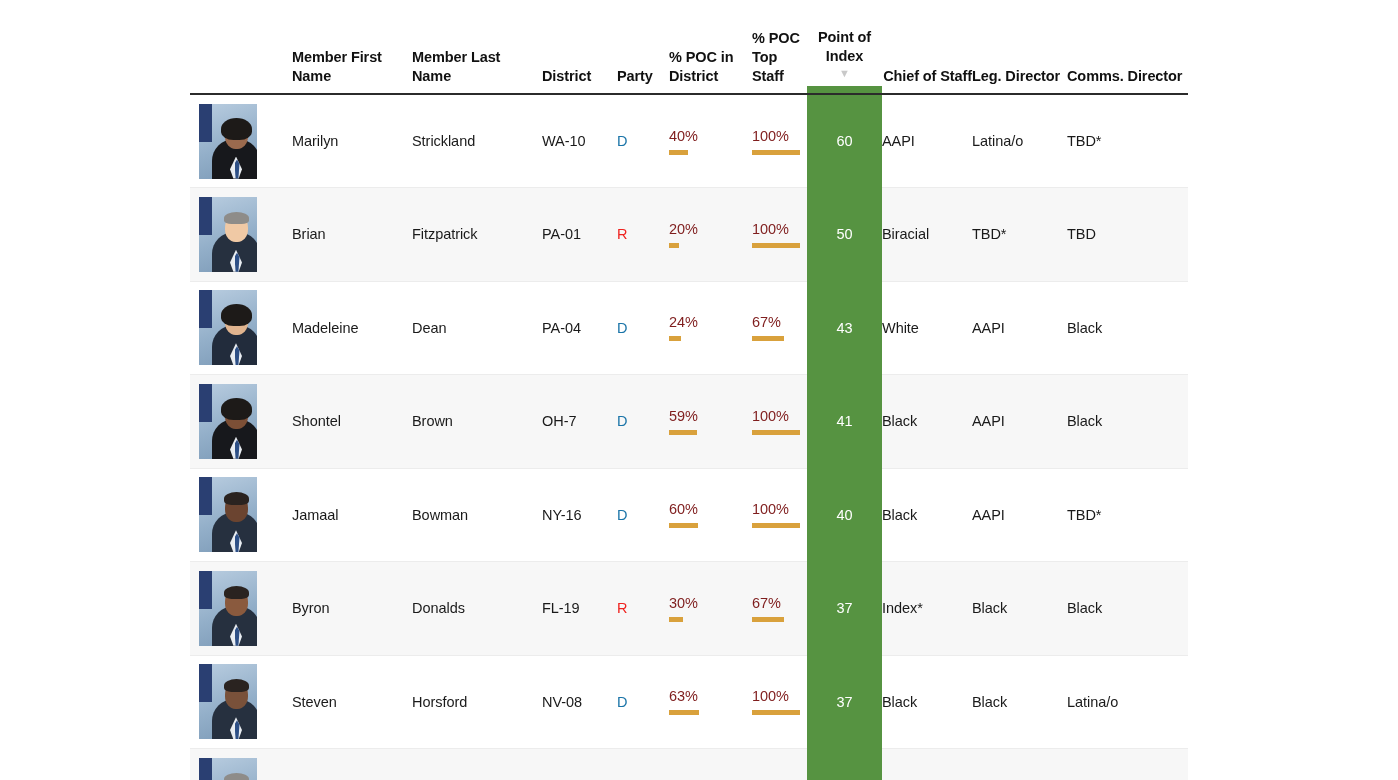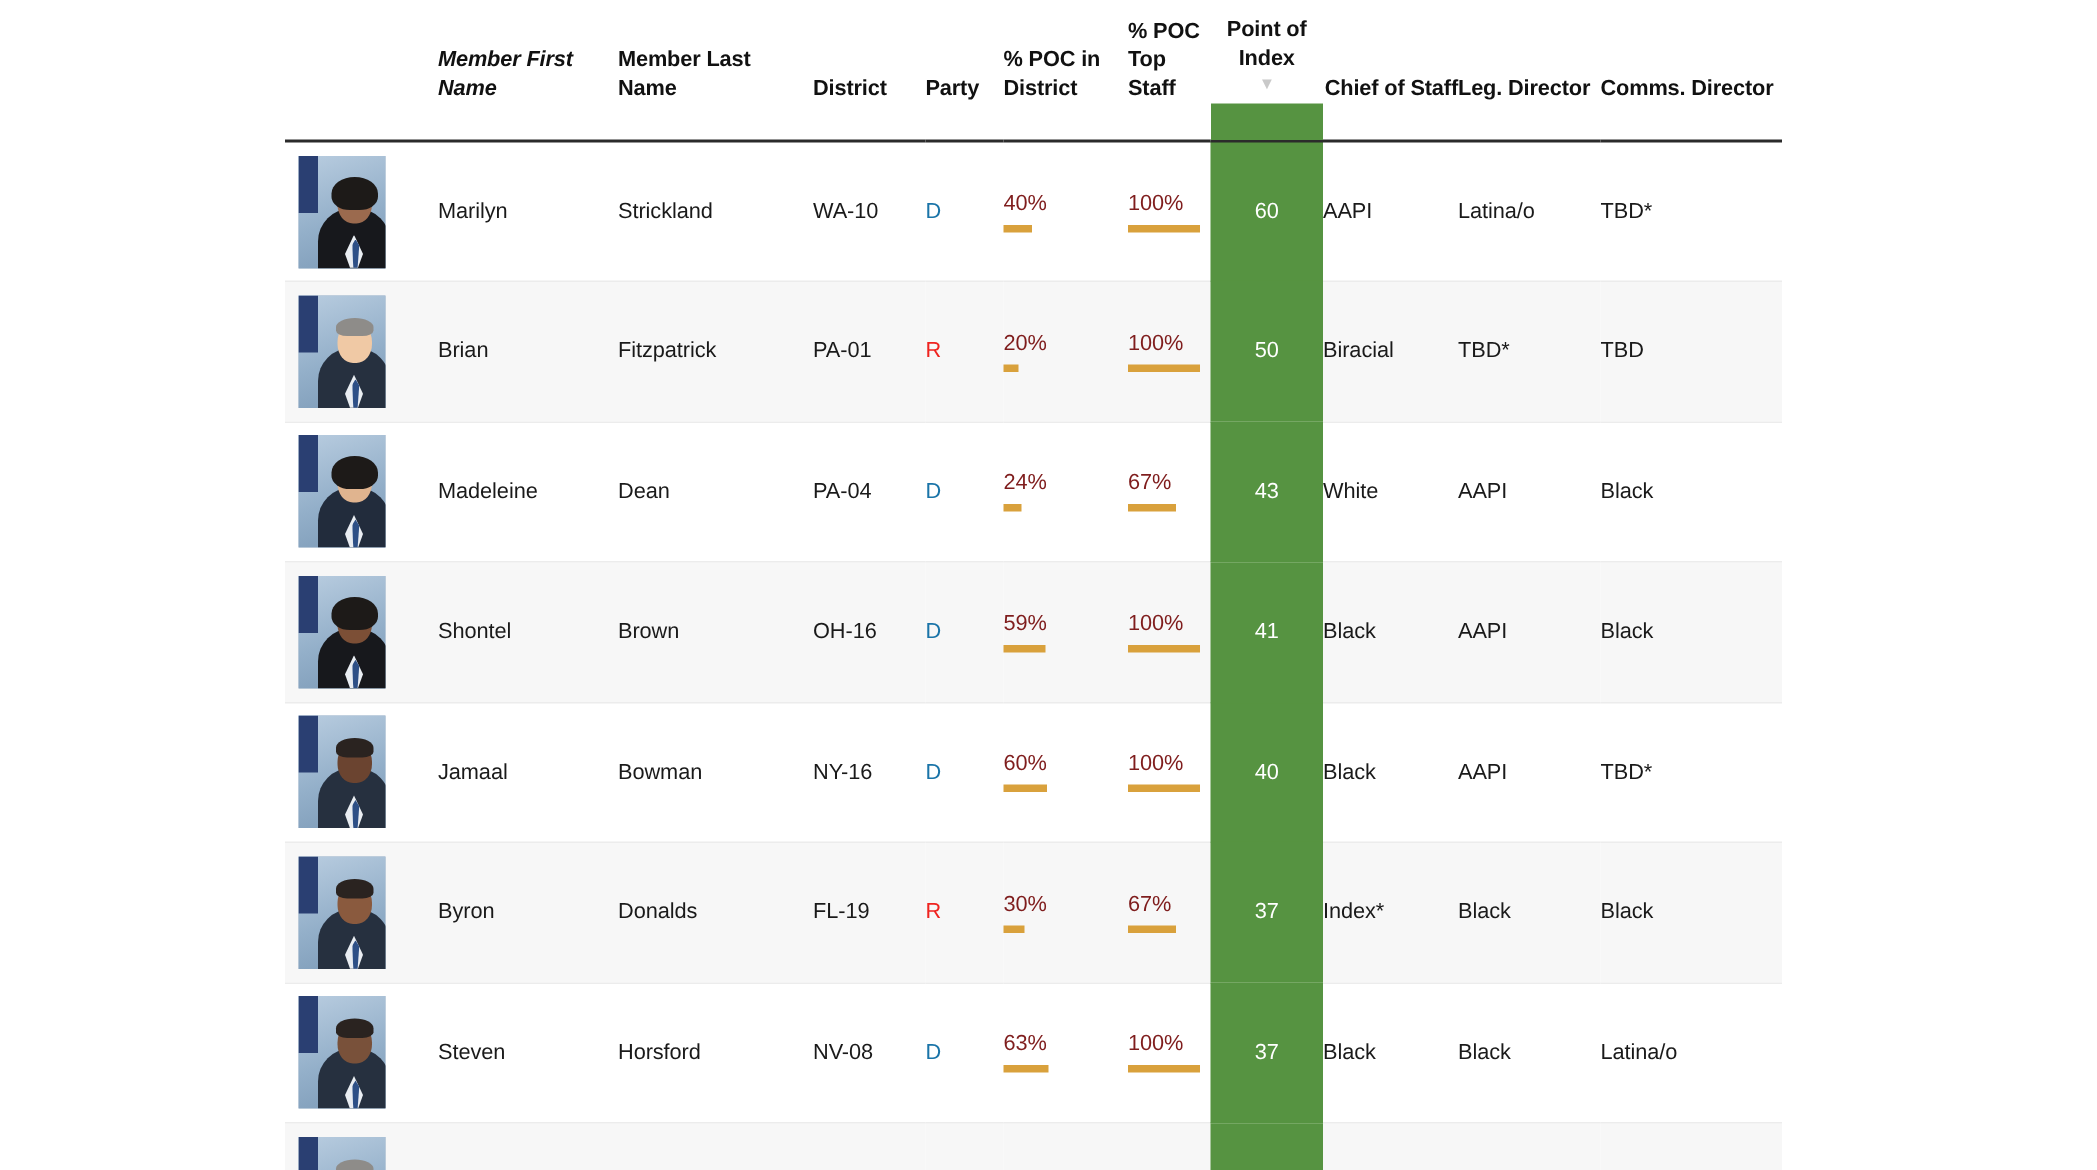--- a/index.html
+++ b/index.html
@@ -30,28 +30,28 @@
   }
 
   
   thead th {
     vertical-align: bottom;
     text-align: left;
     font-size: 14.5px;
     font-weight: bold;
     line-height: 19px;
     color: #111111;
-    padding: 0 0 24px 0;
+    padding: 0 0 7px 0;
     border-bottom: 2.5px solid #2b2b2b;
     height: 94px;
     box-sizing: border-box;
     letter-spacing: -0.1px;
   }
   th.col-photo   { width: 102px; }
-  th.col-first   { width: 120px; font-style: italic; }
+  th.col-first   { width: 120px; }
   th.col-last    { width: 130px; }
   th.col-district{ width: 75px;  }
   th.col-party   { width: 52px;  }
   th.col-pocdist { width: 83px;  }
   th.col-pocstaff{ width: 55px;  }
   th.col-index   { width: 75px;  text-align: center; }
   th.col-cos     { width: 90px; text-align: right;  }
   th.col-ld      { width: 95px;  }
   th.col-cd      { width: 121px; margin-top: 12px; }
 
@@ -365,21 +365,21 @@
               <span class="sky"></span>
               <span class="flag"></span>
               <span class="body"></span>
               <span class="head"></span>
               <span class="shirt"></span>
               <span class="tie"></span>
             </span>
           </td>
           <td class="cell-text">Shontel</td>
           <td class="cell-text">Brown</td>
-          <td class="cell-text">OH-16</td>
+          <td class="cell-text">OH-7</td>
           <td class="cell-text"><span class="party party-D">D</span></td>
           <td class="cell-text">
             <span class="pct-wrap">
               <span class="pct-val">59%</span>
               <span class="pct-bar-track">
                 <span class="pct-bar-fill" style="width: 28px;"></span>
               </span>
             </span>
           </td>
           <td class="cell-text">

